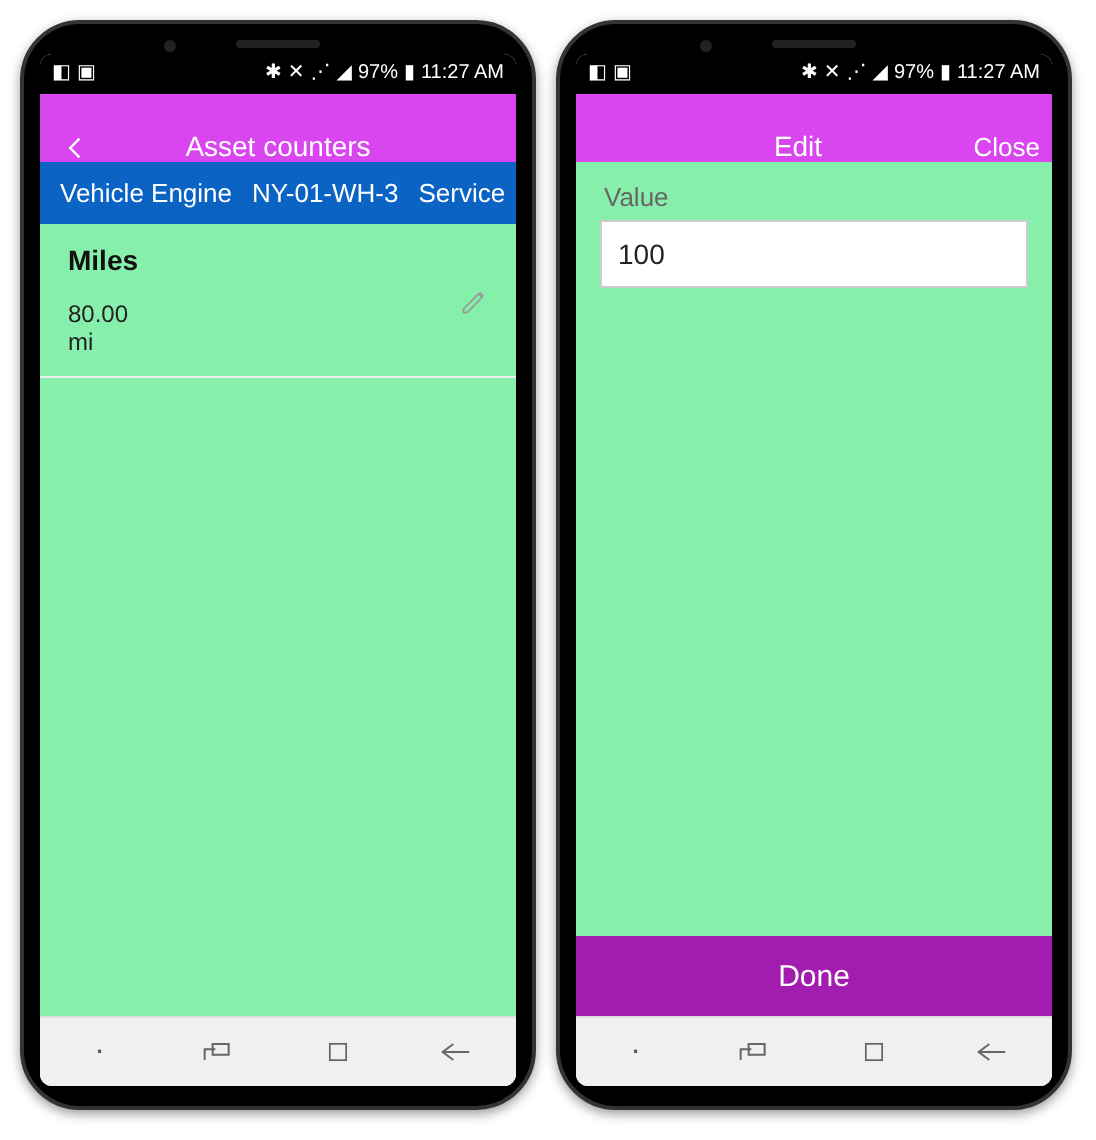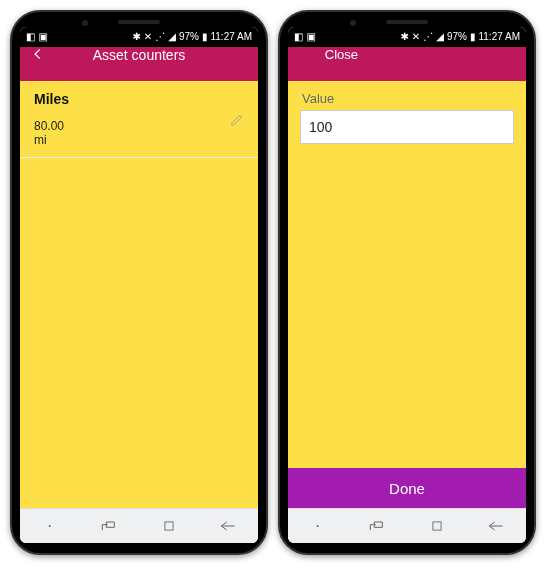--- a/index.html
+++ b/index.html
@@ -59,24 +59,24 @@
     display: flex;
     align-items: center;
     justify-content: space-between;
     padding: 0 6px;
   }
   .statusbar .left-icons { display:flex; gap:3px; align-items:center;}
   .statusbar .right-icons { display:flex; gap:3px; align-items:center;}
   .sicon { font-size:10px; line-height:1; }
   .appbar {
     height: 34px;
-    background: #be185d;
+    background: #d946ef;
     color: #fff;
     display: flex;
-    align-items: flex-start;
+    align-items: flex-end;
     padding: 0 6px;
     position: relative;
   }
   .appbar .back {
     width: 24px;
     display:flex; align-items:center; justify-content:center;
     font-size: 18px;
     cursor: pointer;
   }
   .appbar .title {
@@ -98,21 +98,21 @@
     font-size: 13px;
     padding: 8px 10px;
     display: flex;
     gap: 10px;
     align-items: center;
     white-space: nowrap;
     overflow: hidden;
   }
   .content {
     flex: 1;
-    background: #fde047;
+    background: #86efac;
     overflow-y: auto;
   }
   .counter-row {
     padding: 10px 14px 10px 14px;
     display: flex;
     align-items: center;
     border-bottom: 1px solid #eee;
     cursor: pointer;
   }
   .counter-row .info { flex:1; }
@@ -210,20 +210,25 @@
       <div class="appbar">
         <div class="back">
           <svg width="14" height="14" viewBox="0 0 24 24">
               <path d="M15 4 L7 12 L15 20" stroke="#fff" stroke-width="2" fill="none"></path>
             </svg>
         </div>
         <div class="title">Asset counters</div>
         <div class="spacer"></div>
       </div>
 
+      <div class="breadcrumb">
+        <span>Vehicle Engine</span>
+        <span>NY-01-WH-3</span>
+        <span>Service</span>
+      </div>
 
       <div class="content">
         <div class="counter-row">
           <div class="info">
             <div class="name">Miles</div>
             <div class="value">80.00</div>
             <div class="unit">mi</div>
           </div>
           <div class="edit-icon">
             <svg width="14" height="14" viewBox="0 0 24 24">
@@ -271,20 +276,21 @@
           <span class="sicon">⋰</span>
           <span class="sicon">◢</span>
           <span class="sicon">97%</span>
           <span class="sicon">▮</span>
           <span class="sicon">11:27 AM</span>
         </div>
       </div>
 
       <div class="appbar">
         <div class="spacer"></div>
+        <div class="title">Edit</div>
         <div class="close">Close</div>
       </div>
 
       <div class="content">
         <div class="field-label">Value</div>
         <div class="field-input-wrap">
           <input class="field-input" value="100" style="">
         </div>
       </div>
 

